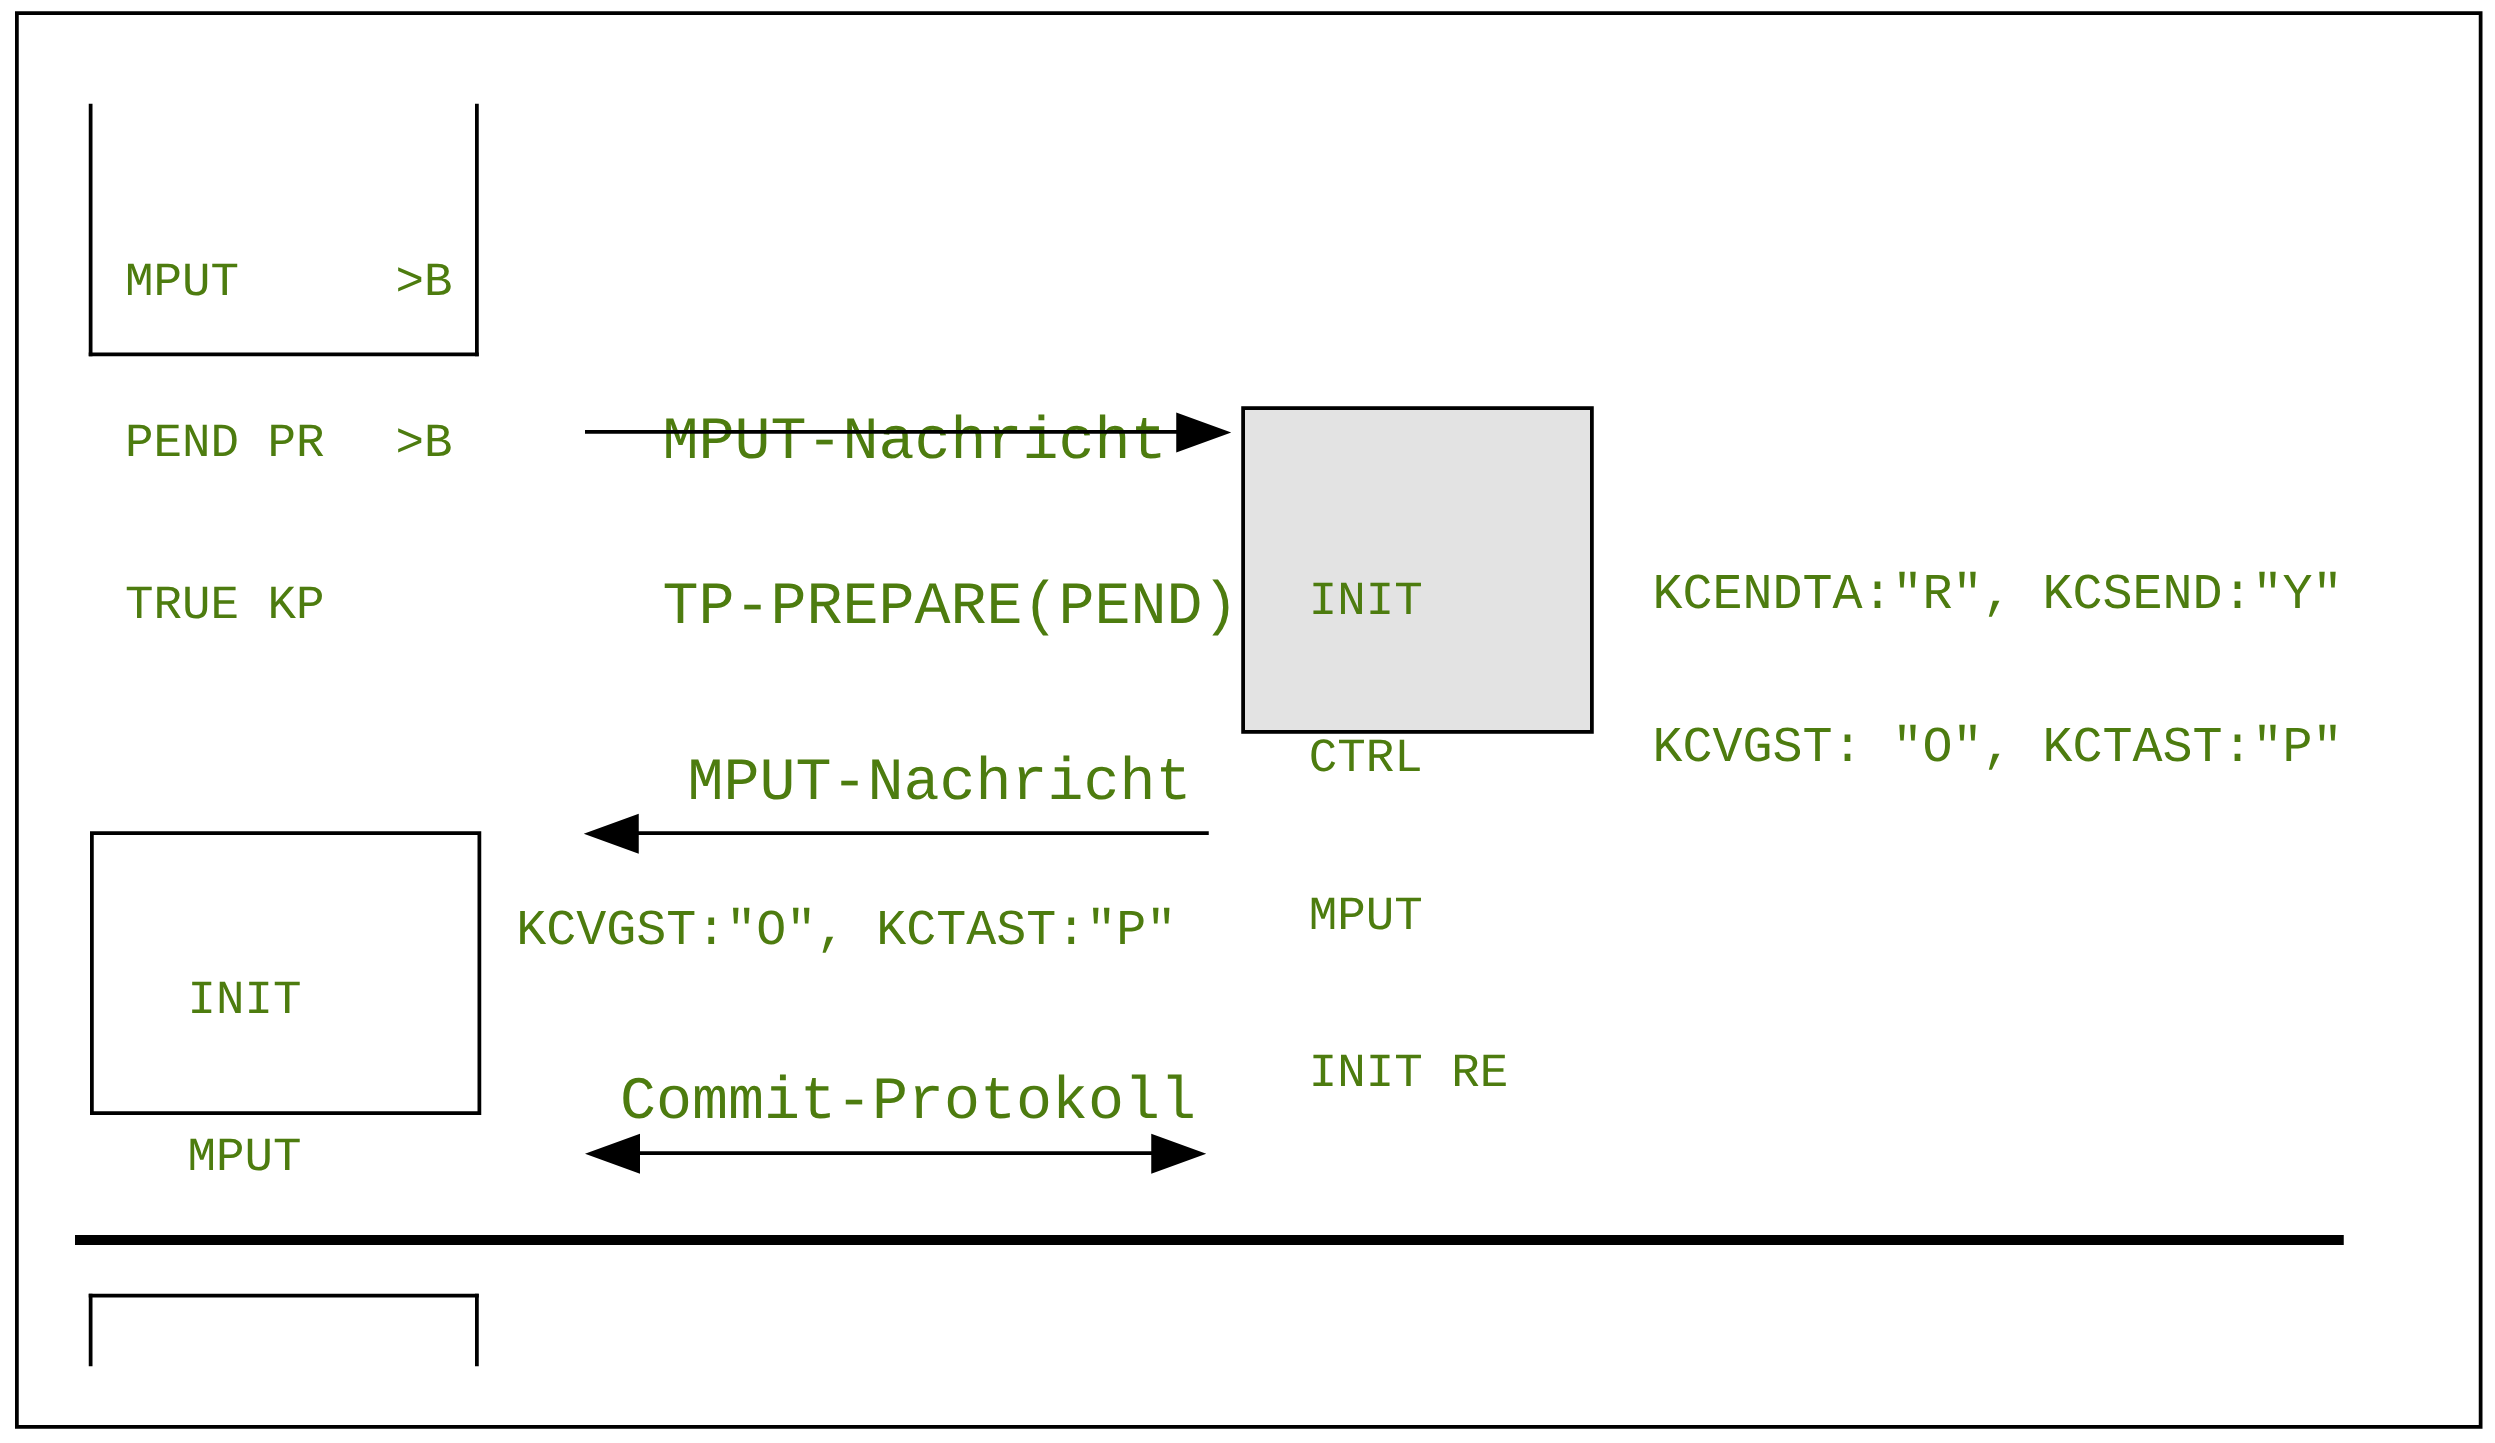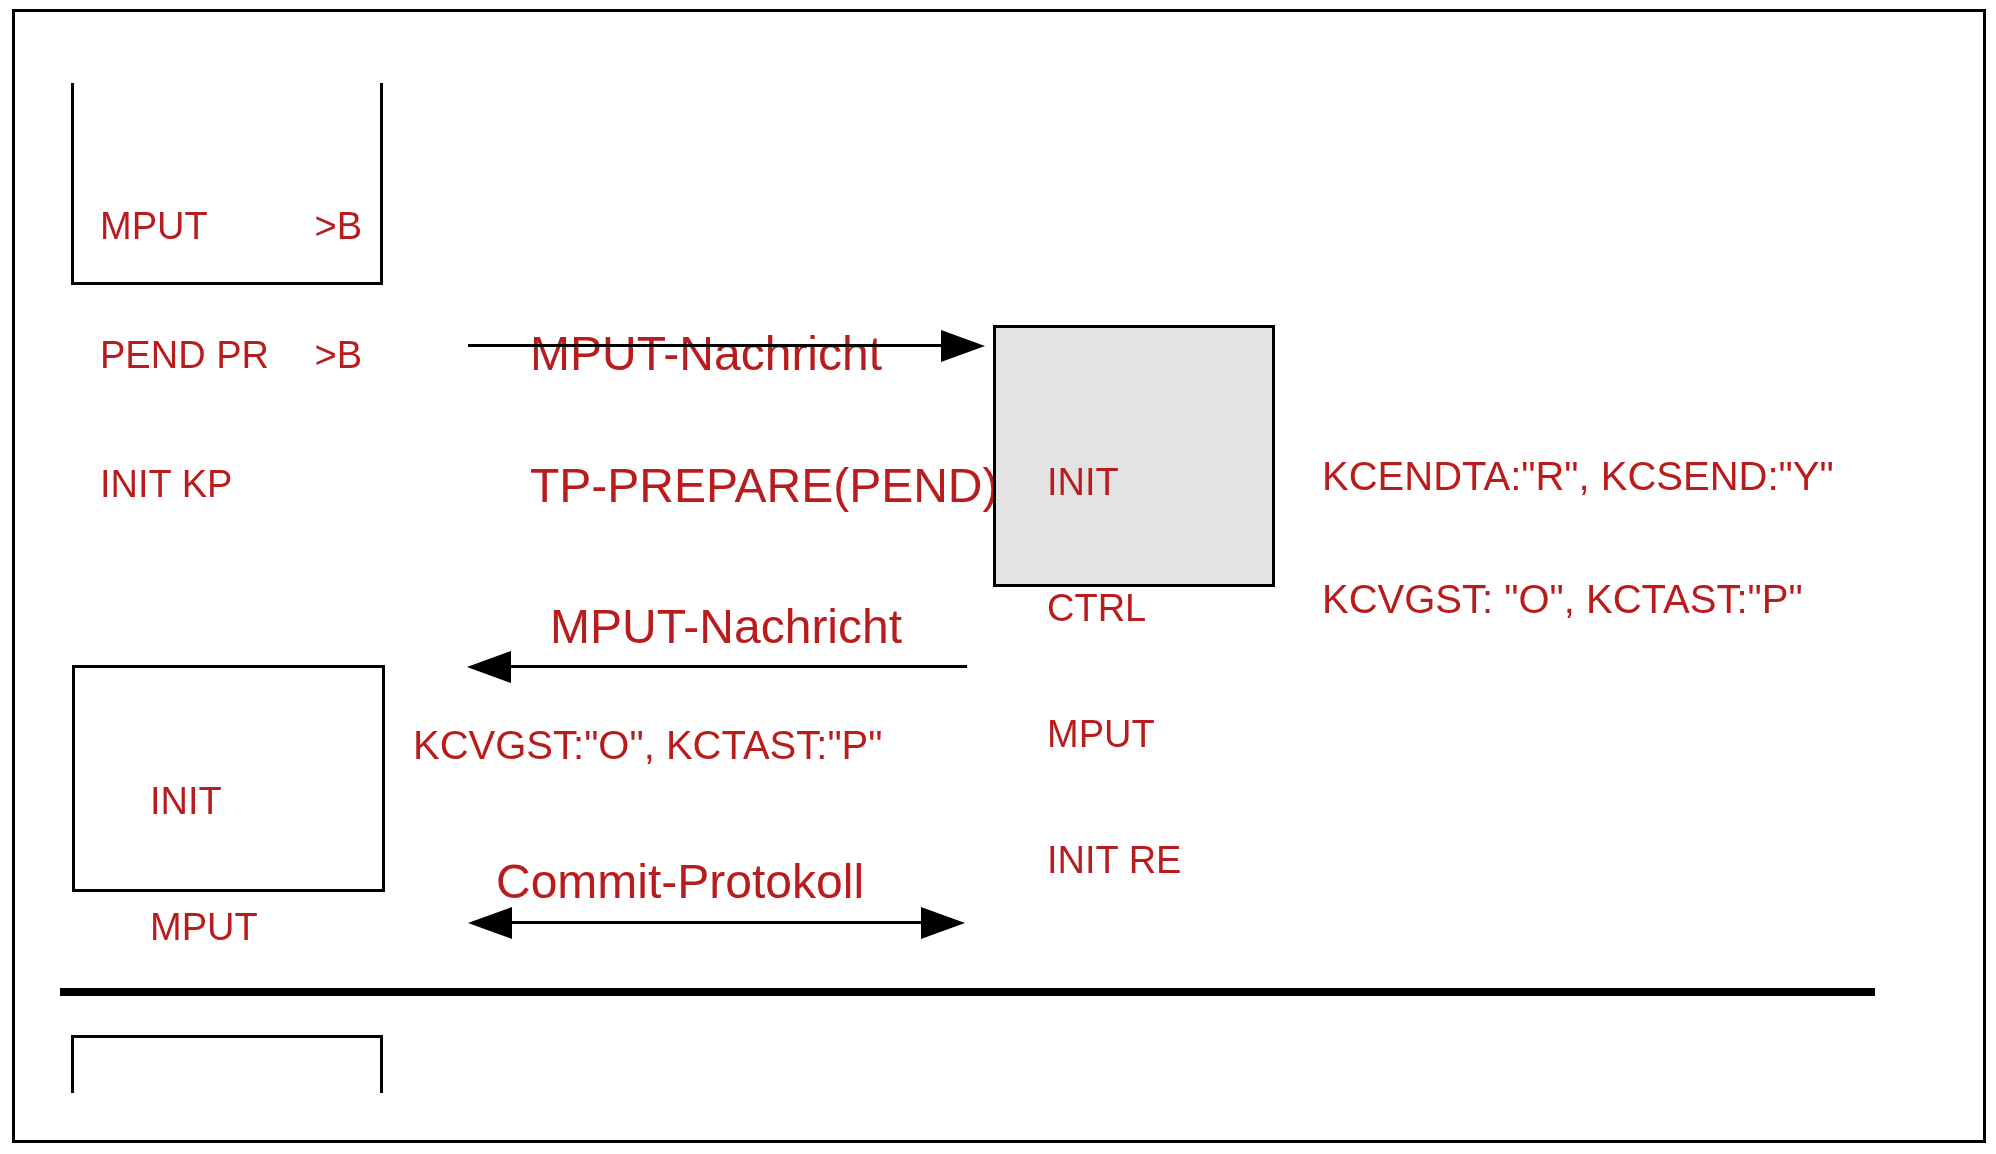--- a/index.html
+++ b/index.html
@@ -5,22 +5,22 @@
   html, body {
     margin: 0;
     padding: 0;
     background: #ffffff;
   }
   #stage {
     position: relative;
     width: 1996px;
     height: 1154px;
     background: #ffffff;
-    font-family: Liberation Sans, sans-serif;
-    color: #b91c1c;
+    font-family: Liberation Mono, monospace;
+    color: #4d7c0f;
     overflow: hidden;
   }
   .abs { position: absolute; }
 
   
   .frame {
     left: 12px; top: 9px;
     width: 1968px; height: 1128px;
     border: 3px solid #000;
   }
@@ -111,21 +111,21 @@
     <div class="boxtext">
       <div class="boxrow">
         <span>MPUT</span>
         <span>&gt;B</span>
       </div>
       <div class="boxrow">
         <span>PEND PR</span>
         <span>&gt;B</span>
       </div>
       <div class="boxrow">
-        <span>INIT KP</span>
+        <span>TRUE KP</span>
         <span></span>
       </div>
     </div>
   </div>
 
   <div class="abs label" style="left:530px; top:244px;">
     <div>MPUT-Nachricht</div>
     <div>TP-PREPARE(PEND)</div>
   </div>
 

